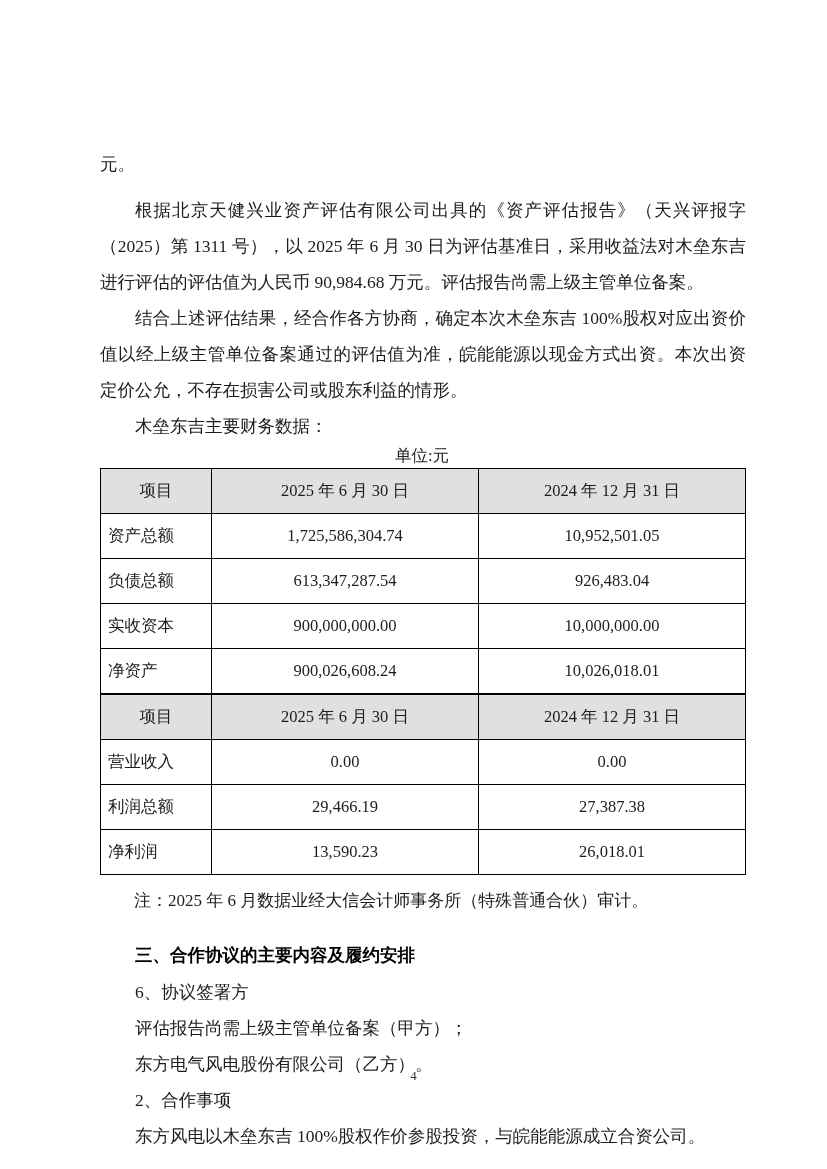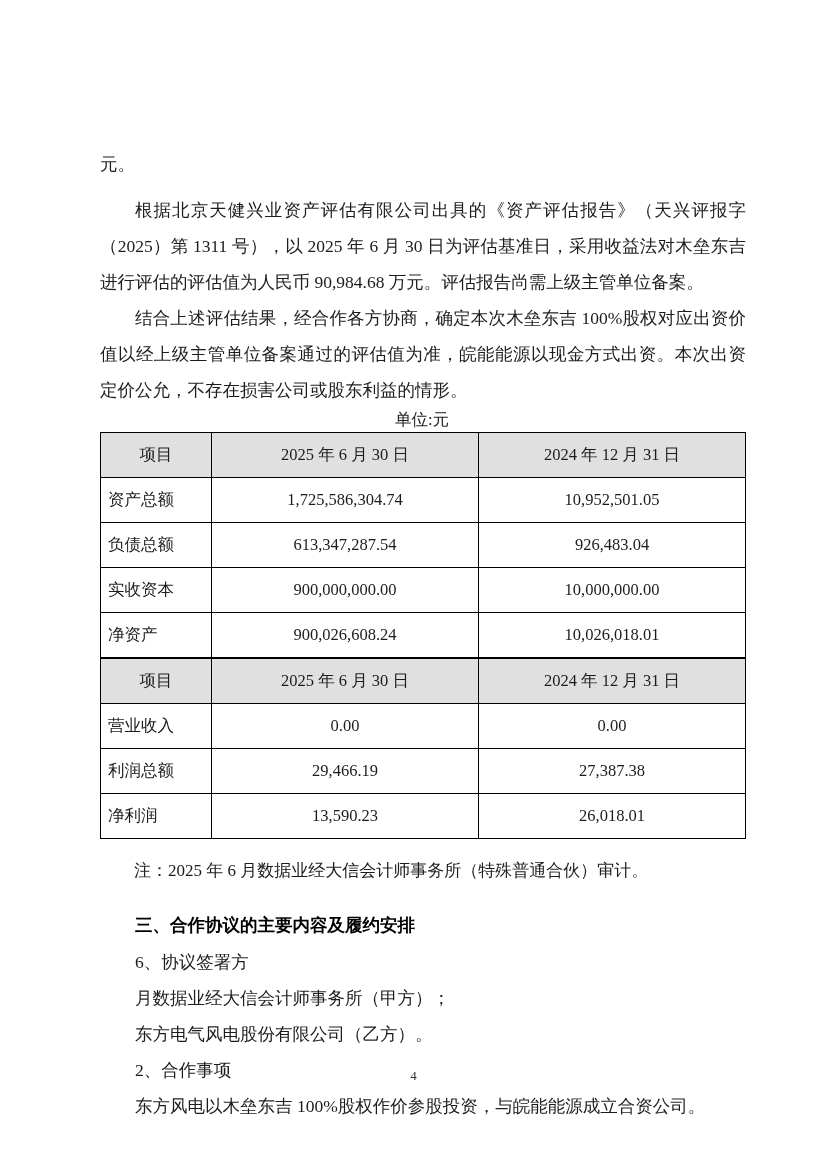--- a/index.html
+++ b/index.html
@@ -56,21 +56,21 @@
     background: #e0e0e0;
   }
   table.fin-table tr.section-break td { border-top-width: 2px; }
   table.fin-table td.label-cell {
     text-align: left;
     padding-left: 7px;
   }
   .note {
     font-size: 17px;
     line-height: 24px;
-    margin-top: 20px;
+    margin-top: 14px;
     text-indent: 2em;
   }
   .section-heading {
     font-family: "Liberation Sans", "DejaVu Sans", sans-serif;
     font-weight: bold;
     font-size: 17.5px;
     line-height: 37px;
     color: #000;
     margin-top: 24px;
     text-indent: 2em;
@@ -89,20 +89,21 @@
 <body>
 
 <div class="content">
 
   <p class="para">元。</p>
 
   <p class="para indent after-gap">根据北京天健兴业资产评估有限公司出具的《资产评估报告》（天兴评报字（2025）第 1311 号），以 2025 年 6 月 30 日为评估基准日，采用收益法对木垒东吉进行评估的评估值为人民币 90,984.68 万元。评估报告尚需上级主管单位备案。</p>
 
   <p class="para indent">结合上述评估结果，经合作各方协商，确定本次木垒东吉 100%股权对应出资价值以经上级主管单位备案通过的评估值为准，皖能能源以现金方式出资。本次出资定价公允，不存在损害公司或股东利益的情形。</p>
 
+  <p class="para indent">木垒东吉主要财务数据：</p>
 
   <div class="unit-label">单位:元</div>
 
   <table class="fin-table">
     <tbody>
         <tr class="header-row">
       <td class="col-item">项目</td>
       <td class="col-val">2025 年 6 月 30 日</td>
       <td class="col-val">2024 年 12 月 31 日</td>
     </tr>
@@ -147,20 +148,20 @@
       <td>26,018.01</td>
     </tr>
   </tbody>
     </table>
 
   <p class="note">注：2025 年 6 月数据业经大信会计师事务所（特殊普通合伙）审计。</p>
 
   <h3 class="section-heading">三、合作协议的主要内容及履约安排</h3>
 
   <p class="para indent">6、协议签署方</p>
-  <p class="para indent">月数据业经大信会计师事务所（甲方）；</p>
+  <p class="para indent">评估报告尚需上级主管单位备案（甲方）；</p>
   <p class="para indent">东方电气风电股份有限公司（乙方）。</p>
   <p class="para indent">2、合作事项</p>
   <p class="para indent">东方风电以木垒东吉 100%股权作价参股投资，与皖能能源成立合资公司。</p>
 
 </div>
 
 <div class="page-number">4</div>
 
 </body></html>

